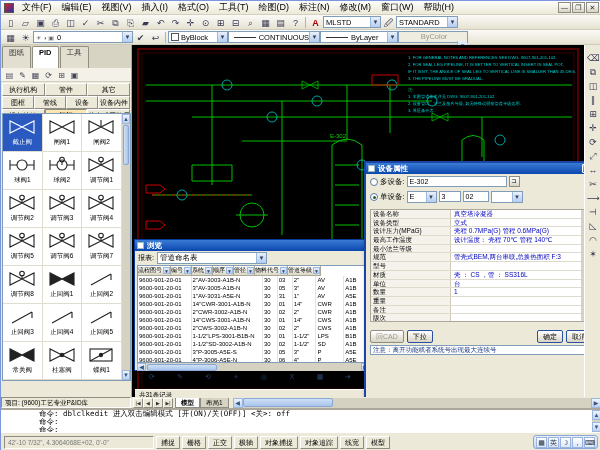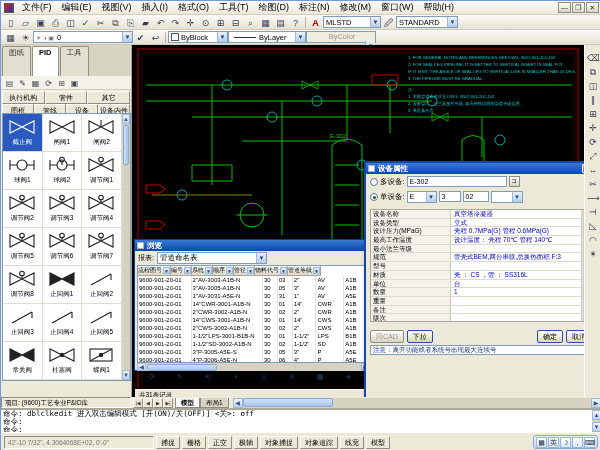--- a/index.html
+++ b/index.html
@@ -22,21 +22,21 @@
   .combo .arr { margin-left:auto; width:10px; height:10px; background:linear-gradient(#e8f0fc,#b5cdf3); border-left:1px solid #9db9dd; font-size:6px; line-height:10px; text-align:center; color:#345; }
   .combo.dim { color:#9a968a; background:#efece0;flex-direction:column; }
   .swatch { width:8px; height:8px; border:1px solid #555; background:#fff; margin-right:2px; }
   .ltline { width:22px; height:1px; background:#333; margin:0 3px; }
 
   
   #main { position:absolute; left:0; top:44px; width:600px; height:352px; }
 
   
   #sidebar { position:absolute; left:0; top:0; width:131px; height:352px; background:#ece9d8; border-right:1px solid #aca899; }
-  #side-tabs { display:flex; height:31px; padding:1px 1px 0 1px; background:#d8d4c4; }
+  #side-tabs { display:flex; height:23px; padding:1px 1px 0 1px; background:#d8d4c4; }
   .tab { font-size:7.5px; padding:0 6px; line-height:12px; border:1px solid #938f7f; border-bottom:none; border-radius:2px 2px 0 0; background:#e2ded0; color:#333; margin-right:1px; }
   .tab.active { background:#fff; font-weight:bold; color:#000; }
   #side-icons { display:flex; height:14px; align-items:center; padding:0 2px; background:#f3f1e8; border-bottom:1px solid #d4d0c0; }
   .side-ico { width:13px; height:12px; font-size:8px; line-height:11px; text-align:center; color:#445; border:1px solid transparent; }
   .cat-rows { padding:1px; }
   .cat-row { display:flex; height:13px; }
   .cat-btn { flex:1; font-size:7px; line-height:11px; text-align:center; background:#ece9d8; border:1px solid; border-color:#fff #8f8d83 #8f8d83 #fff; color:#000; overflow:hidden; white-space:nowrap; }
   .cat-btn.active { background:#fde7b0; border-color:#8f8d83 #fff #fff #8f8d83; font-weight:bold; }
   #palette-wrap { position:absolute; left:1px; top:68px; width:129px; height:268px; background:#fff; border:1px solid #7f9db9; display:flex; }
   #palette { width:119px; display:grid; grid-template-columns:repeat(3,39.6px); grid-auto-rows:38px; }
@@ -116,21 +116,21 @@
   #tabsrow { position:absolute; left:0; top:396px; width:600px; height:11px; background:#ece9d8; display:flex; align-items:center; }
   #project-box { width:130px; height:11px; border:1px solid; border-color:#8f8d83 #fff #fff #8f8d83; font-size:6.5px; line-height:9px; padding-left:3px; color:#000; background:#ece9d8; white-space:nowrap; overflow:hidden; }
   .nav-btn { width:10px; height:10px; font-size:5px; line-height:9px; text-align:center; background:#ece9d8; border:1px solid; border-color:#fff #8f8d83 #8f8d83 #fff; color:#333; }
   .sheet-tab { font-size:6.5px; padding:0 5px; height:10px; line-height:9px; border:1px solid #8f8d83; border-top:none; background:#d8d4c4; }
   .sheet-tab.active { background:#fff; font-weight:bold; }
   #draw-hscroll { flex:1; height:10px; margin-left:4px; background:#d6d2c2; display:flex; }
   #draw-hscroll .scr-btn { width:10px; height:10px; line-height:8px; }
   #draw-hscroll .h-thumb { width:90px; background:linear-gradient(#cfe0f8,#a9c4ea); border:1px solid #8aa8d6; margin:0.5px; border-radius:2px; }
 
   #cmd { position:absolute; left:0; top:407px; width:600px; height:24px; background:#fff; border-top:2px solid #aca899; display:flex; }
-  #cmd-lines { flex:1; font-family:"DejaVu Sans Mono",monospace; font-size:7.5px; line-height:8px; padding:0 2px; color:#000; }
+  #cmd-lines { flex:1; font-family:"DejaVu Sans Mono",monospace; font-size:7.5px; line-height:8px; padding:0 2px; color:#000;margin-left:36px; }
   #cmd .vscroll { width:9px; }
 
   #statusbar { position:absolute; left:0; top:431px; width:600px; height:19px; background:#ece9d8; border-top:1px solid #fff; display:flex; align-items:center; padding:0 3px; gap:2px; }
   #coords { width:150px; height:13px; border:1px solid; border-color:#8f8d83 #fff #fff #8f8d83; font-size:6.5px; line-height:11px; padding-left:3px; color:#777; background:#ece9d8; white-space:nowrap; overflow:hidden; }
   .toggle-btn { height:13px; padding:0 4px; font-size:7px; line-height:11px; background:#ece9d8; border:1px solid; border-color:#fff #8f8d83 #8f8d83 #fff; color:#000; white-space:nowrap; }
   #ime-bar { margin-left:auto; height:14px; background:linear-gradient(#e7f0fd,#c3d7f3); border:1px solid #89a8d8; border-radius:3px; display:flex; align-items:center; gap:1px; padding:0 2px; }
   .ime-ico { width:11px; height:11px; font-size:7px; line-height:10px; text-align:center; color:#234; background:linear-gradient(#fff,#dbe7f8); border:1px solid #9ab4dd; }
 </style>
 </head>
 <body>
@@ -206,20 +206,25 @@
       <span class="arr">▼</span>
     </span>
     <span style="display:flex;">
       <span class="tbtn">✔</span>
         <span class="tbtn">↩</span>
     </span>
     <span class="tsep"></span>
     <span class="combo" style="width:60px;">
         <span class="swatch"></span>
         <span>ByBlock</span>
+        <span class="arr">▼</span>
+      </span>
+    <span class="combo" style="width:92px;">
+        <span class="ltline"></span>
+        <span>CONTINUOUS</span>
         <span class="arr">▼</span>
       </span>
     <span class="combo" style="width:78px;">
         <span class="ltline"></span>
         <span>ByLayer</span>
         <span class="arr">▼</span>
       </span>
     <span class="combo dim" style="width:70px;">
         <span>ByColor</span>
         <span class="arr">▼</span>

